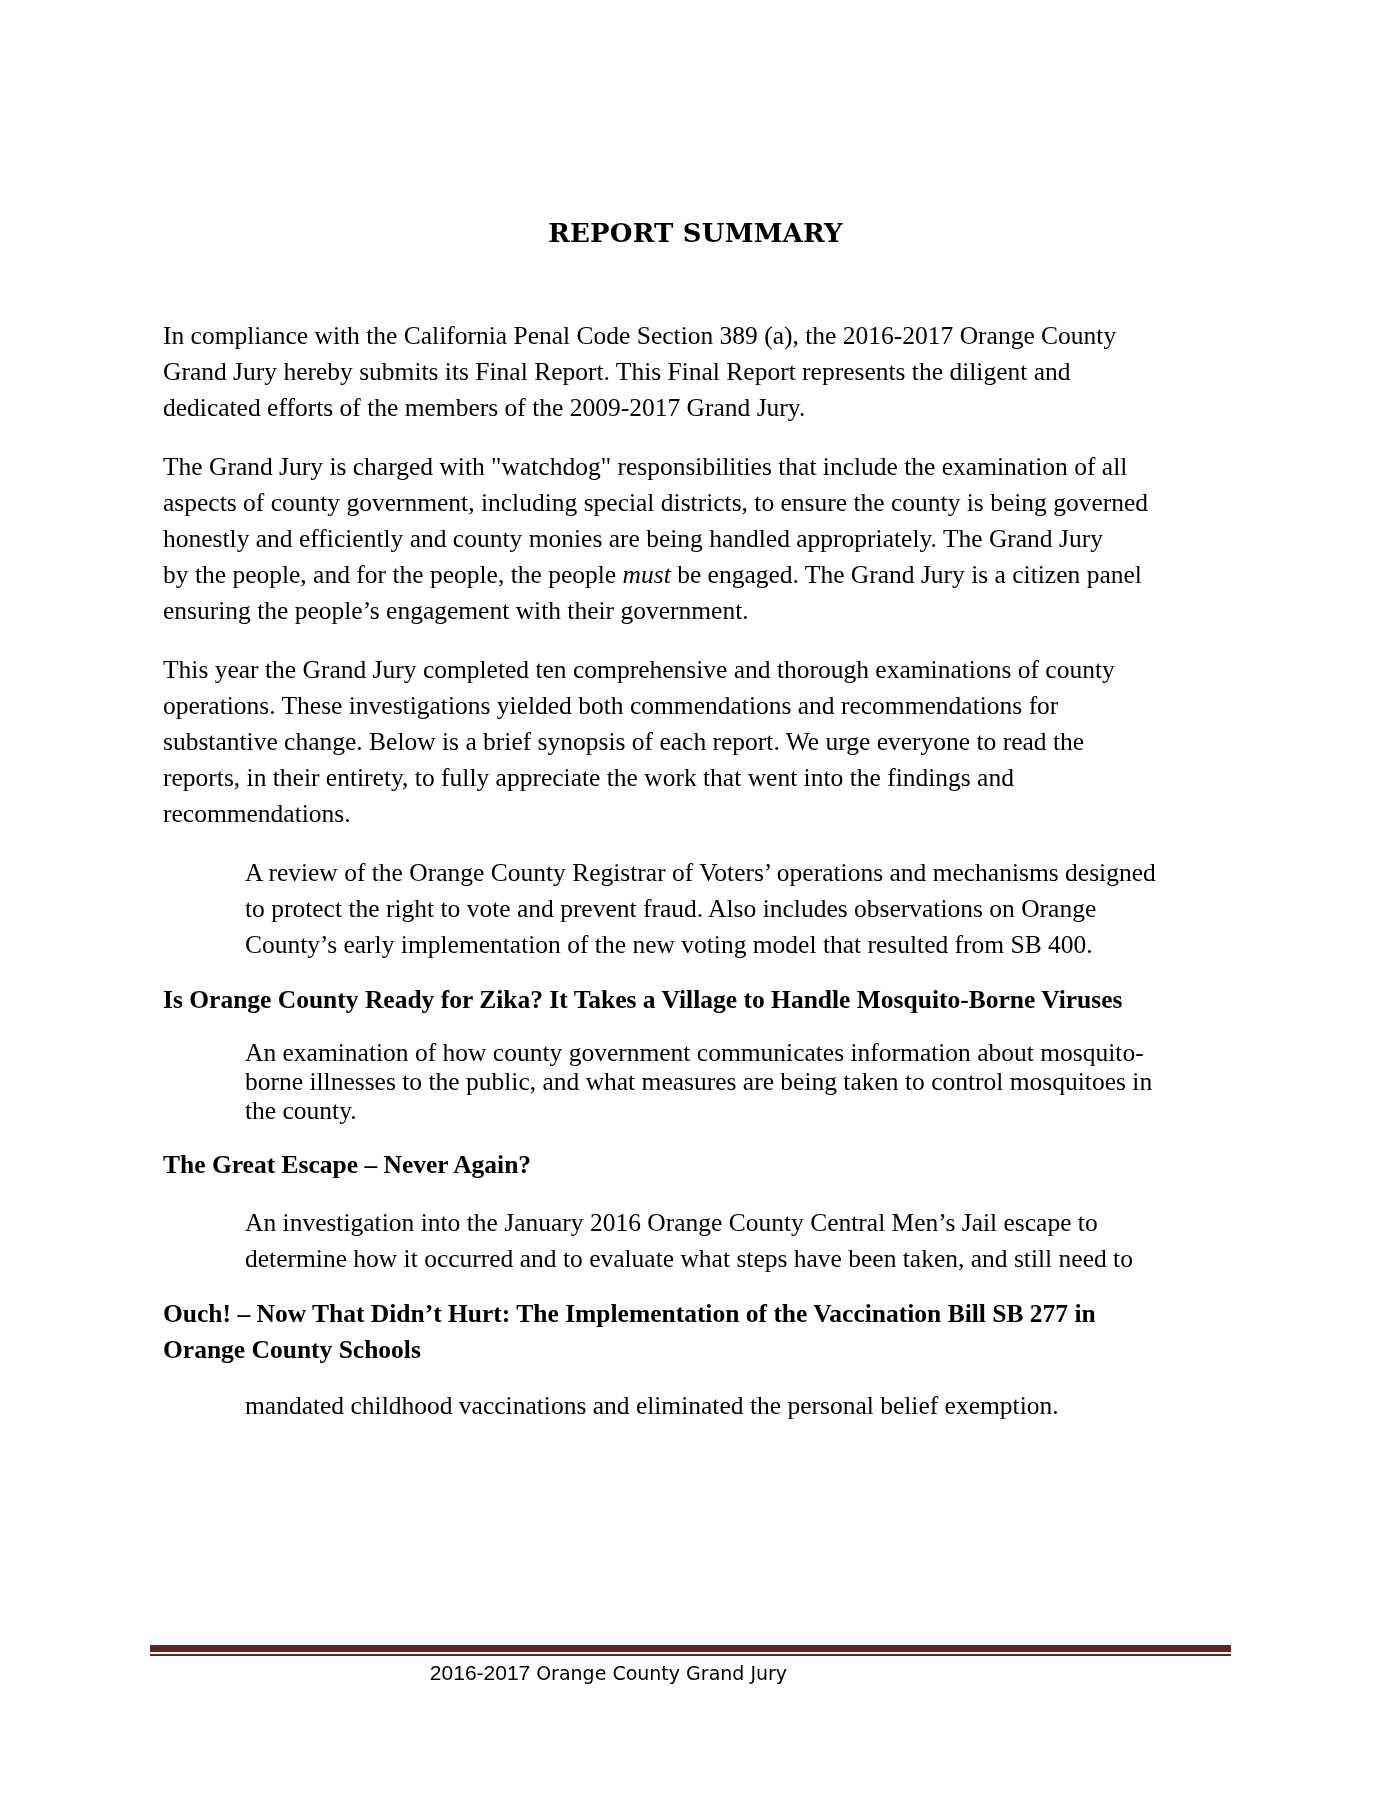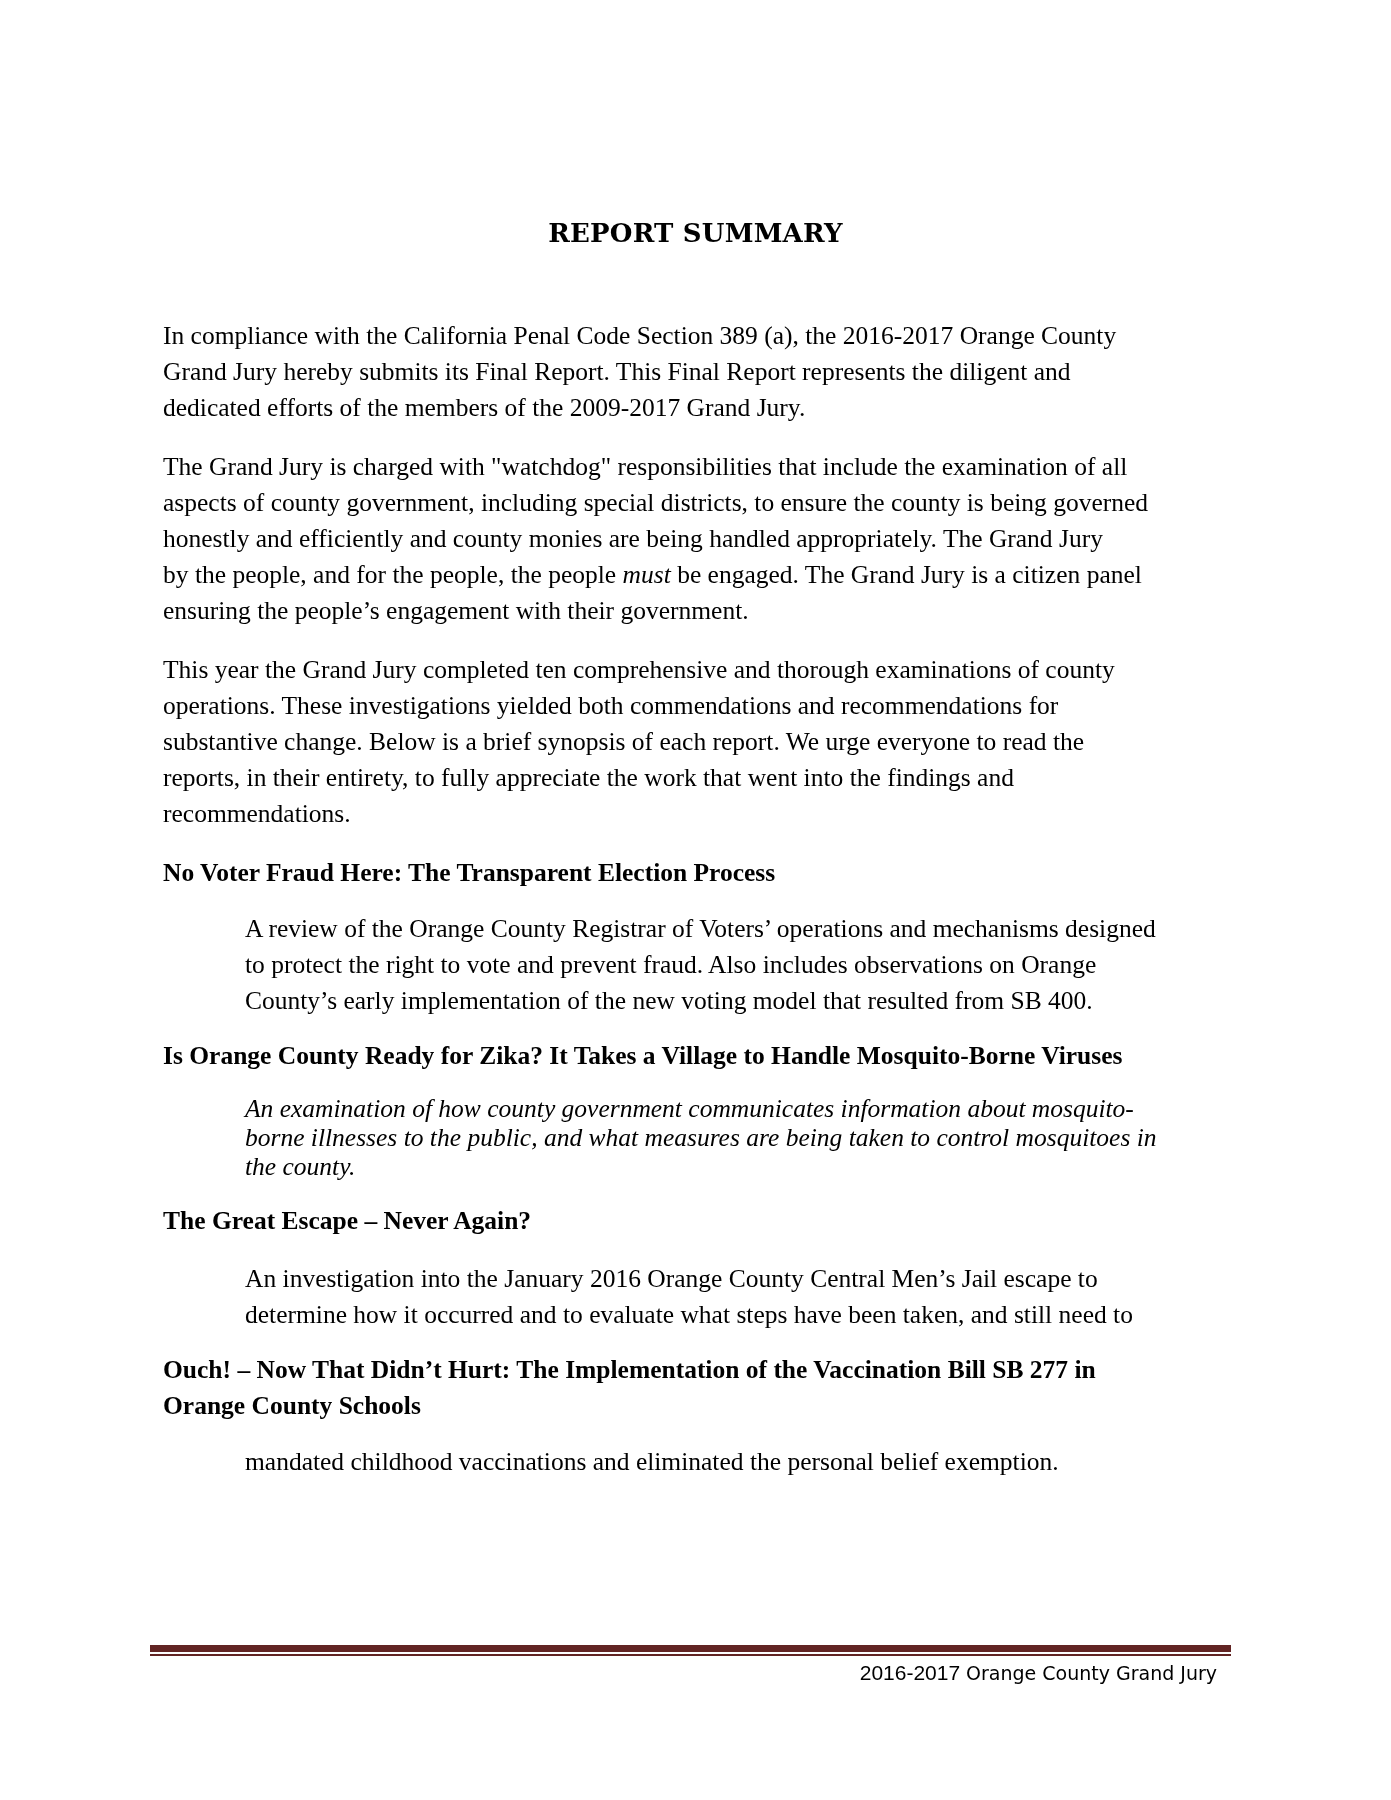--- a/index.html
+++ b/index.html
@@ -67,21 +67,21 @@
     .footer-rule .gap { height: 2px; }
     .footer-rule .thin {
       height: 2px;
       background: #622423;
     }
     .footer-text {
       position: absolute;
       top: 1661px;
       left: 0;
       width: 1217px;
-      text-align: right;
+      text-align: center;
       font-size: 21px;
       font-family: "Liberation Sans", sans-serif;
     }
     .footer-text .org {
       font-family: "DejaVu Sans", sans-serif;
       font-size: 19px;
     }
   </style>
 </head>
 <body>
@@ -108,35 +108,32 @@
 
     <p class="para">
       <span class="line">This year the Grand Jury completed ten comprehensive and thorough examinations of county</span>
       <span class="line">operations.  These investigations yielded both commendations and recommendations for</span>
       <span class="line">substantive change. Below is a brief synopsis of each report.  We urge everyone to read the</span>
       <span class="line">reports, in their entirety, to fully appreciate the work that went into the findings and</span>
       <span class="line">recommendations.</span>
     </p>
 
     <div>
-      <p class="section-heading">
-        <span class="line">No Voter Fraud Here: The Transparent Election Process</span>
-      </p>
       <p class="section-desc">
         <span class="line">A review of the Orange County Registrar of Voters’ operations and mechanisms designed</span>
         <span class="line">to protect the right to vote and prevent fraud.  Also includes observations on Orange</span>
         <span class="line">County’s early implementation of the new voting model that resulted from SB 400.</span>
       </p>
     </div>
 
     <div>
       <p class="section-heading">
         <span class="line">Is Orange County Ready for Zika? It Takes a Village to Handle Mosquito-Borne Viruses</span>
       </p>
-      <p class="section-desc" style="margin-bottom:22px;font-style:italic;">
+      <p class="section-desc" style="margin-bottom:22px;">
         <span class="line" style="line-height:29px;">An examination of how county government communicates information about mosquito-</span>
         <span class="line" style="line-height:29px;">borne illnesses to the public, and what measures are being taken to control mosquitoes in</span>
         <span class="line" style="line-height:29px;">the county.</span>
       </p>
     </div>
 
     <div>
       <p class="section-heading" style="margin-bottom:22px;">
         <span class="line">The Great Escape – Never Again?</span>
       </p>

